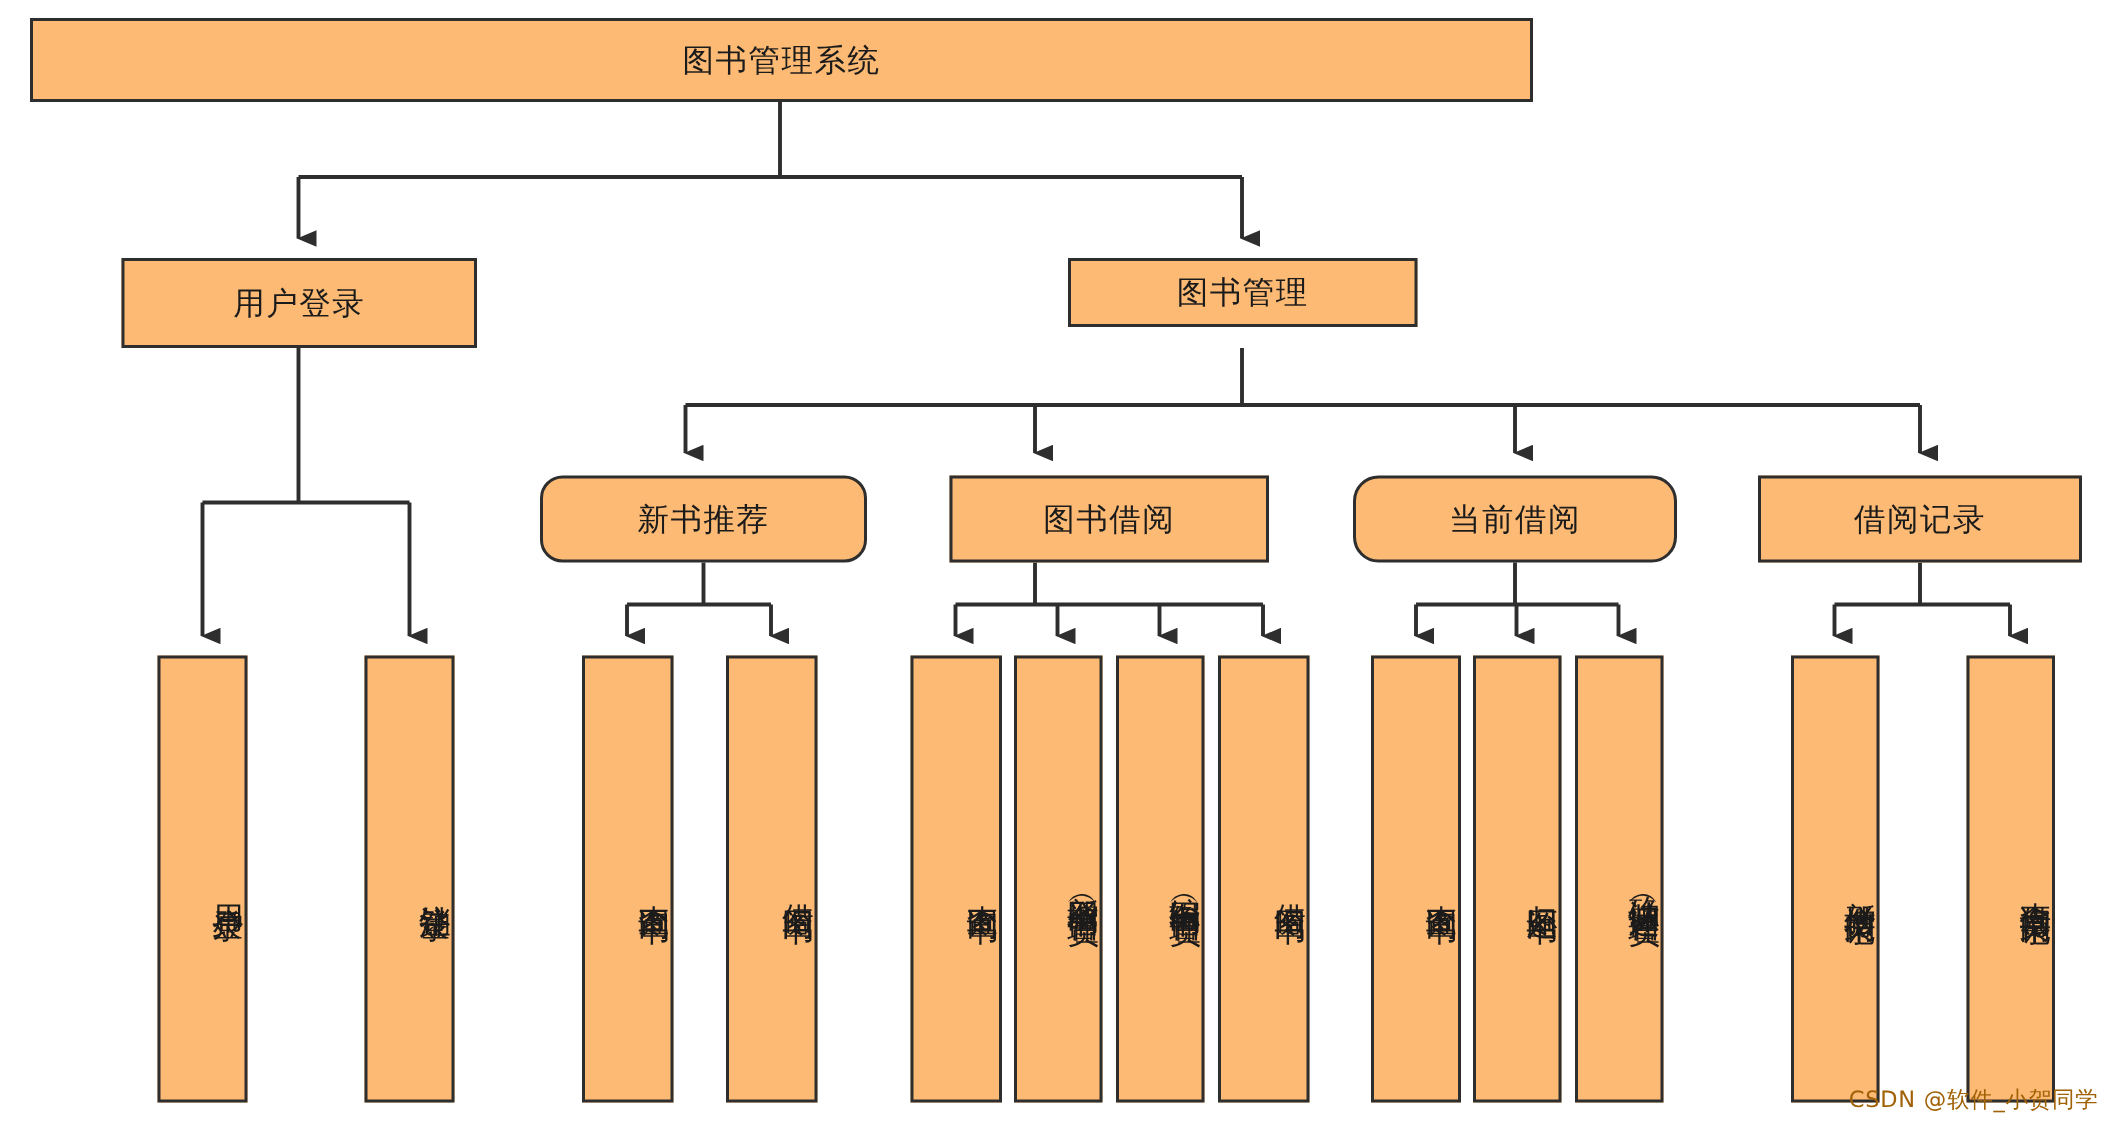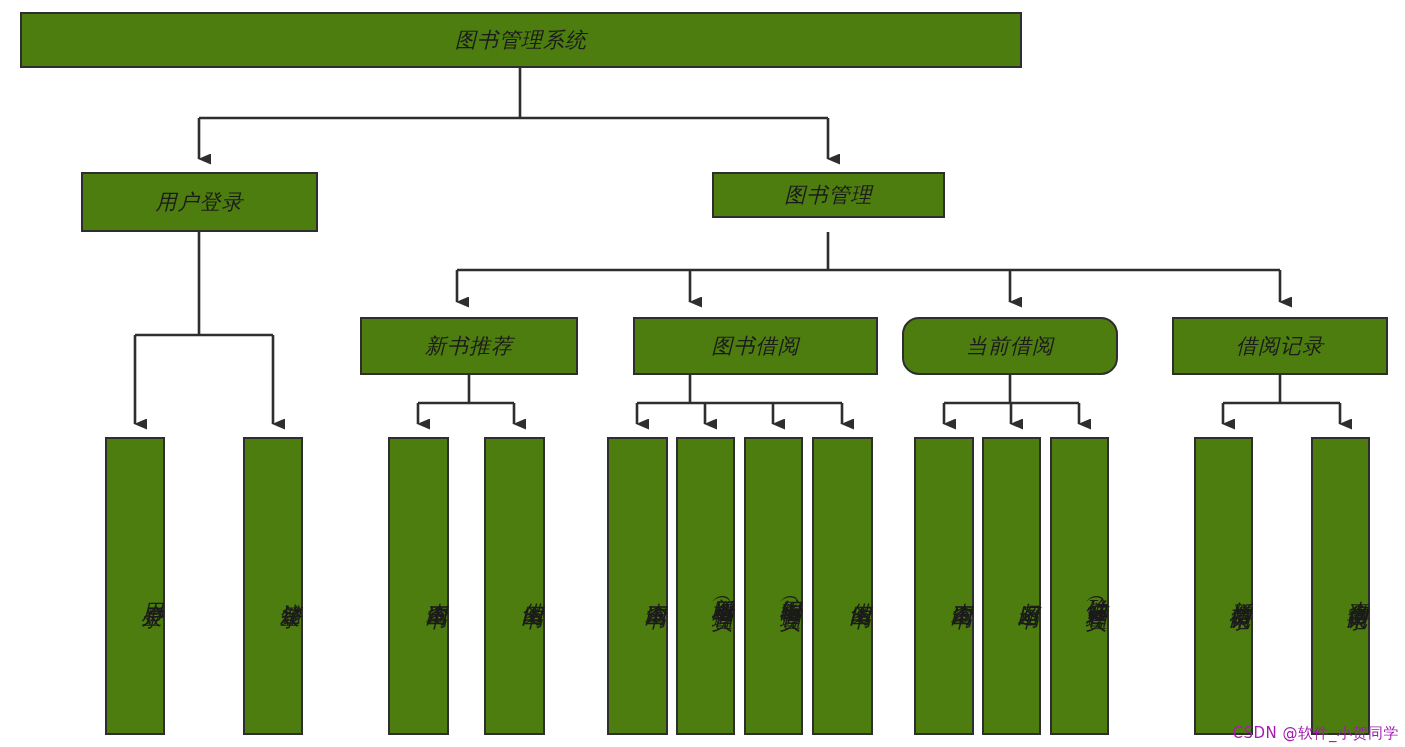--- a/index.html
+++ b/index.html
@@ -1,27 +1,27 @@
 <!DOCTYPE html>
 <html><head>
 <meta charset="utf-8">
 <style>
   html,body{margin:0;padding:0;background:#ffffff;}
   body{width:1405px;height:747px;position:relative;overflow:hidden;
        font-family:"DejaVu Sans","Liberation Sans",sans-serif;}
   #canvas{position:absolute;left:0;top:0;width:1405px;height:747px;}
   .node{position:absolute;box-sizing:border-box;border:2.5px solid #2e2e2e;
-        background:#4d7c0f;display:flex;align-items:center;justify-content:center;font-style:italic;}
+        background:#fdba74;display:flex;align-items:center;justify-content:center;}
   .node span{color:#1b1b1b;letter-spacing:1px;}
   .h-node span{font-size:21px;line-height:1;}
   .leaf{writing-mode:vertical-rl;text-orientation:upright;}
   .leaf span{font-size:21px;writing-mode:vertical-rl;text-orientation:upright;
              line-height:1.12;letter-spacing:2px;display:block;}
   .leaf{align-items:flex-start;justify-content:center;padding-top:8px;}
-  #watermark{position:absolute;right:6px;bottom:4px;font-size:15px;color:#a21caf;
+  #watermark{position:absolute;right:6px;bottom:4px;font-size:15px;color:#a16207;
              white-space:nowrap;letter-spacing:0.5px;}
   svg{position:absolute;left:0;top:0;pointer-events:none;}
 </style>
 </head>
 <body>
 
 <div id="canvas">
 
   <svg width="1405" height="747">
     <defs>
@@ -77,24 +77,24 @@
     <span>图书管理系统</span>
   </div>
 
   <div class="node h-node" style="left:81px;top:172px;width:237px;height:60px;">
     <span>用户登录</span>
   </div>
   <div class="node h-node" style="left:712px;top:172px;width:233px;height:46px;">
     <span>图书管理</span>
   </div>
 
-  <div class="node h-node" style="left:360px;top:317px;width:218px;height:58px;">
+  <div class="node h-node" style="left:360px;top:317px;width:218px;height:58px;border-radius:15px;">
     <span>新书推荐</span>
   </div>
-  <div class="node h-node" style="left:633px;top:317px;width:245px;height:58px;">
+  <div class="node h-node" style="left:633px;top:317px;width:213px;height:58px;">
     <span>图书借阅</span>
   </div>
   <div class="node h-node" style="left:902px;top:317px;width:216px;height:58px;border-radius:17px;">
     <span>当前借阅</span>
   </div>
   <div class="node h-node" style="left:1172px;top:317px;width:216px;height:58px;">
     <span>借阅记录</span>
   </div>
 
   <div class="node leaf" style="left:105px;top:437px;width:60px;height:298px;">

